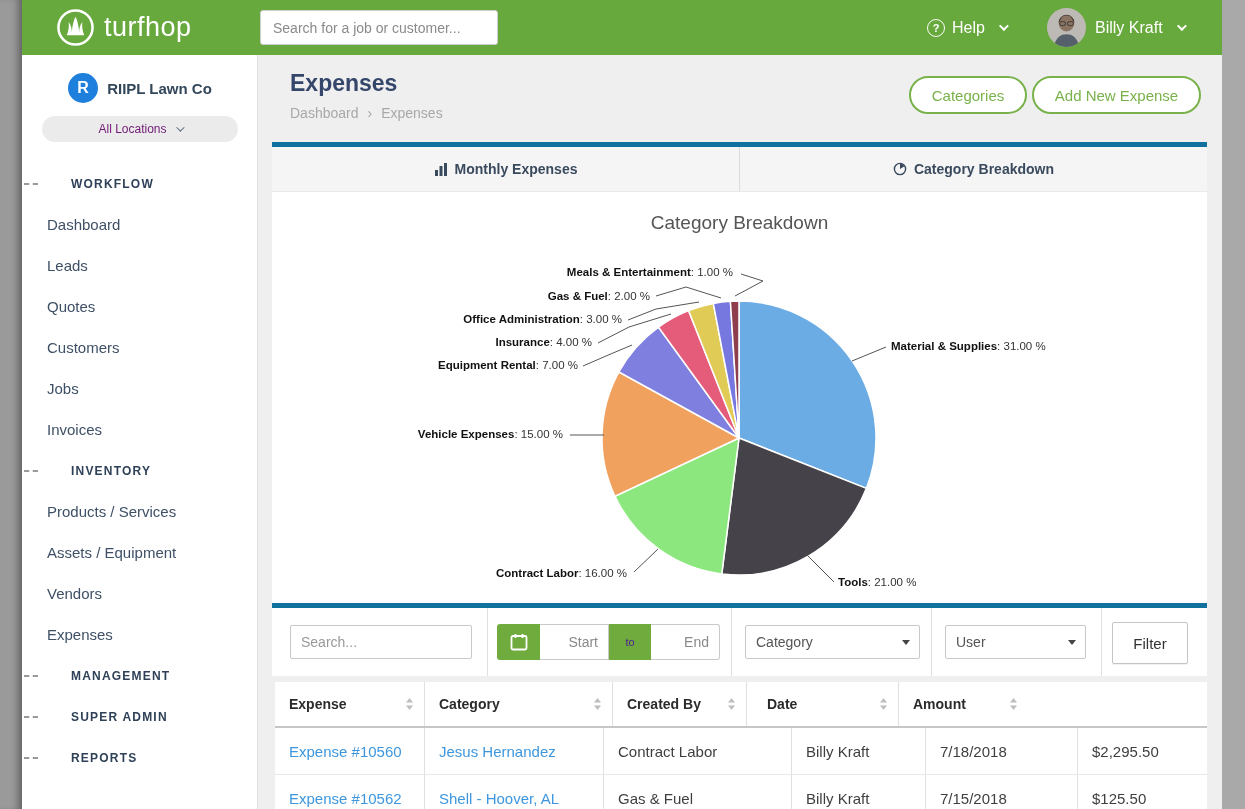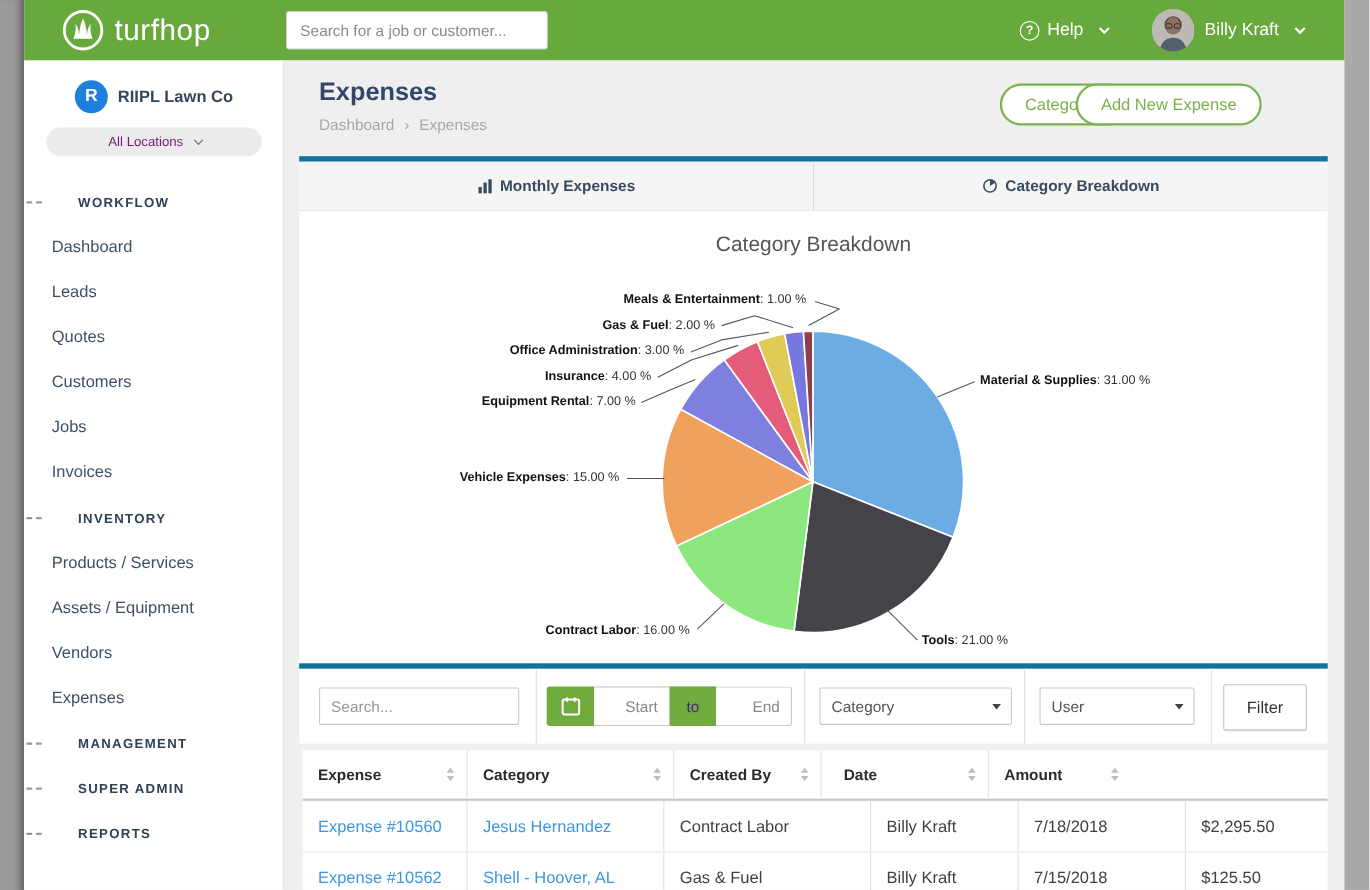--- a/index.html
+++ b/index.html
@@ -49,21 +49,21 @@
 
   
   .main-bg { position:absolute; left:236px; top:55px; width:964px; height:754px; background:#EFEFEF; }
   .page-title { position:absolute; left:268px; top:70px; font-size:23px; font-weight:700; color:#35466B; }
   .breadcrumb { position:absolute; left:268px; top:105px; font-size:14px; color:#A8A8A8; display:flex; gap:9px; }
   .breadcrumb .crumb-link { cursor:pointer; }
   .pill-btn { position:absolute; top:76px; height:38px; border-radius:19px; background:#fff; border:2px solid #79B24A;
     color:#79B24A; font-size:15px; display:flex; align-items:center; justify-content:center; cursor:pointer;
     font-family:inherit; }
   .btn-categories { left:887px; width:118px; }
-  .btn-add { left:956px; width:169px; }
+  .btn-add { left:1010px; width:169px; }
 
   .teal-bar { position:absolute; left:250px; width:935px; height:5px; background:#10719E; }
   .tabs { position:absolute; left:250px; top:147px; width:935px; height:45px; background:#F5F5F5; display:flex;
     border-bottom:1px solid #E9E9E9; }
   .tab { flex:1; display:flex; align-items:center; justify-content:center; gap:7px; font-size:14px; font-weight:700;
     color:#3A4A5E; cursor:pointer; }
   .tab + .tab { border-left:1px solid #DCDCDC; }
 
   .chart-panel { position:absolute; left:250px; top:192px; width:935px; height:411px; background:#fff; }
   .chart-title { position:absolute; left:0; top:20px; width:100%; text-align:center; font-size:19px; color:#555; }
@@ -73,21 +73,21 @@
 
   .filter-panel { position:absolute; left:250px; top:608px; width:935px; height:68px; background:#fff; }
   .filter-divider { position:absolute; top:0; width:1px; height:68px; background:#E0E0E0; }
   .f-search { position:absolute; left:18px; top:17px; width:182px; height:34px; border:1px solid #C9C9C9; border-radius:2px;
     padding:0 10px; font-size:14px; color:#444; outline:none; }
   .f-search::placeholder { color:#999; }
   .date-group { position:absolute; left:225px; top:16px; height:36px; display:flex; }
   .date-cal { width:43px; background:#6FAC3D; border-radius:3px 0 0 3px; display:flex; align-items:center; justify-content:center; cursor:pointer; }
   .date-input { width:69px; border:1px solid #C9C9C9; border-left:none; padding:0 10px; font-size:14px; color:#444; outline:none;text-align:right; }
   .date-input::placeholder { color:#8a8a8a; }
-  .date-to { width:42px; background:#6FAC3D; color:#4c1d95; font-size:14px; display:flex; align-items:center; justify-content:center; }
+  .date-to { width:42px; background:#6FAC3D; color:#4c1d95; font-size:11px; display:flex; align-items:center; justify-content:center; }
   .date-end { border-radius:0 3px 3px 0; }
   .fselect { position:absolute; top:17px; height:34px; border:1px solid #C9C9C9; border-radius:2px; background:#fff;
     font-size:14px; color:#555; display:flex; align-items:center; padding:0 10px; cursor:pointer; }
   .fselect .caret { position:absolute; right:9px; width:0; height:0; border-left:4px solid transparent;
     border-right:4px solid transparent; border-top:5px solid #444; }
   .sel-category { left:473px; width:175px; }
   .sel-user { left:673px; width:141px; }
   .btn-filter { position:absolute; left:840px; top:14px; width:76px; height:42px; background:#fff; border:1px solid #C4C4C4;
     border-radius:2px; font-size:15px; color:#333; cursor:pointer; box-shadow:0 1px 1px rgba(0,0,0,.06); font-family:inherit; }
 

